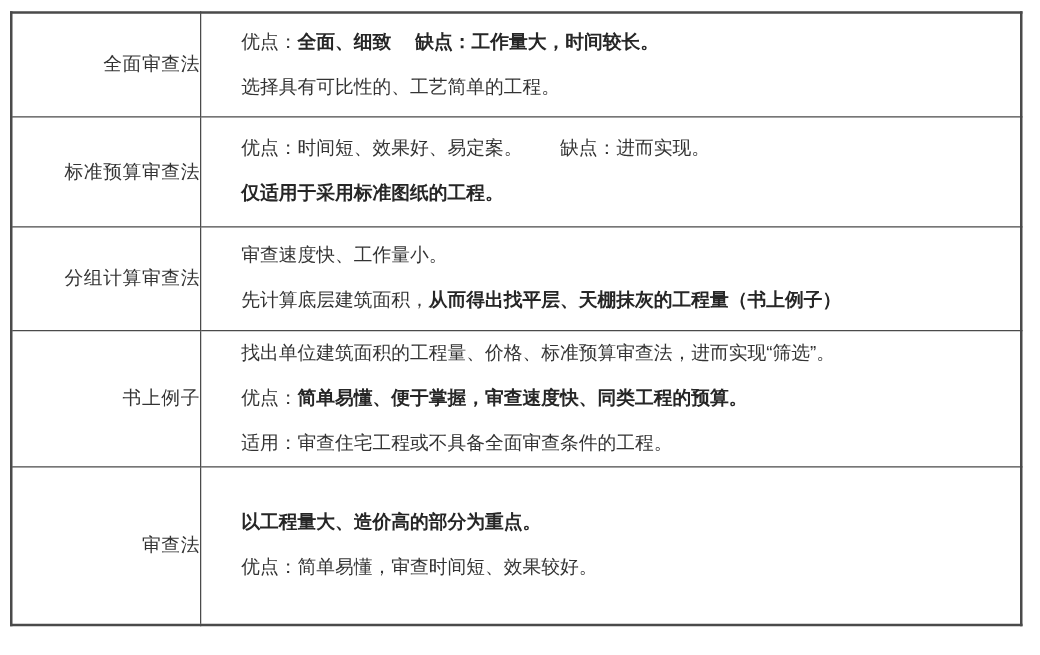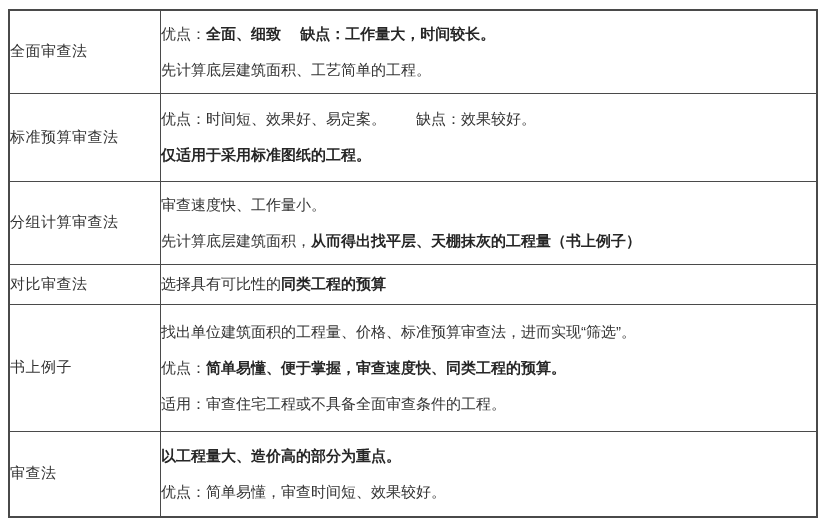--- a/index.html
+++ b/index.html
@@ -26,30 +26,31 @@
     color: #333333;
     font-size: 15px;
   }
   table.review-table td {
     border: 1px solid #4a4a4a;
     padding: 0;
     vertical-align: middle;
   }
   td.method-cell {
     width: 150px;
-    text-align: left;
+    text-align: right;
     letter-spacing: 0.5px;
   }
   td.desc-cell {
     padding-left: 24px;
     padding-right: 10px;
   }
   .line {
     line-height: 36px;
     white-space: pre-wrap;
+    margin-left: 32px;
   }
   .bold {
     font-weight: 700;
     color: #262626;
   }
   
   table.review-table tr:nth-child(1) { height: 83px; }
   table.review-table tr:nth-child(2) { height: 88px; }
   table.review-table tr:nth-child(3) { height: 83px; }
   table.review-table tr:nth-child(4) { height: 40px; }
@@ -59,41 +60,35 @@
 </head>
 <body>
 
 <div class="canvas">
   <table class="review-table">
     <tbody id="table-body">
         <tr>
           <td class="method-cell">全面审查法</td>
           <td class="desc-cell">
             <div class="line"><span class="">优点：</span><span class="bold">全面、细致　 缺点：工作量大，时间较长。</span></div>
-            <div class="line"><span class="">先计算底层建筑面积、工艺简单的工程。</span></div>
+            <div class="line"><span class="">选择具有可比性的、工艺简单的工程。</span></div>
           </td>
         </tr>
         <tr>
           <td class="method-cell">标准预算审查法</td>
           <td class="desc-cell">
-            <div class="line"><span class="">优点：时间短、效果好、易定案。　　缺点：效果较好。</span></div>
+            <div class="line"><span class="">优点：时间短、效果好、易定案。　　缺点：进而实现。</span></div>
             <div class="line"><span class="bold">仅适用于采用标准图纸的工程。</span></div>
           </td>
         </tr>
         <tr>
           <td class="method-cell">分组计算审查法</td>
           <td class="desc-cell">
             <div class="line"><span class="">审查速度快、工作量小。</span></div>
             <div class="line"><span class="">先计算底层建筑面积，</span><span class="bold">从而得出找平层、天棚抹灰的工程量（书上例子）</span></div>
-          </td>
-        </tr>
-        <tr>
-          <td class="method-cell">对比审查法</td>
-          <td class="desc-cell">
-            <div class="line"><span class="">选择具有可比性的</span><span class="bold">同类工程的预算</span></div>
           </td>
         </tr>
         <tr>
           <td class="method-cell">书上例子</td>
           <td class="desc-cell">
             <div class="line"><span class="">找出单位建筑面积的工程量、价格、标准预算审查法，进而实现“筛选”。</span></div>
             <div class="line"><span class="">优点：</span><span class="bold">简单易懂、便于掌握，审查速度快、同类工程的预算。</span></div>
             <div class="line"><span class="">适用：审查住宅工程或不具备全面审查条件的工程。</span></div>
           </td>
         </tr>

